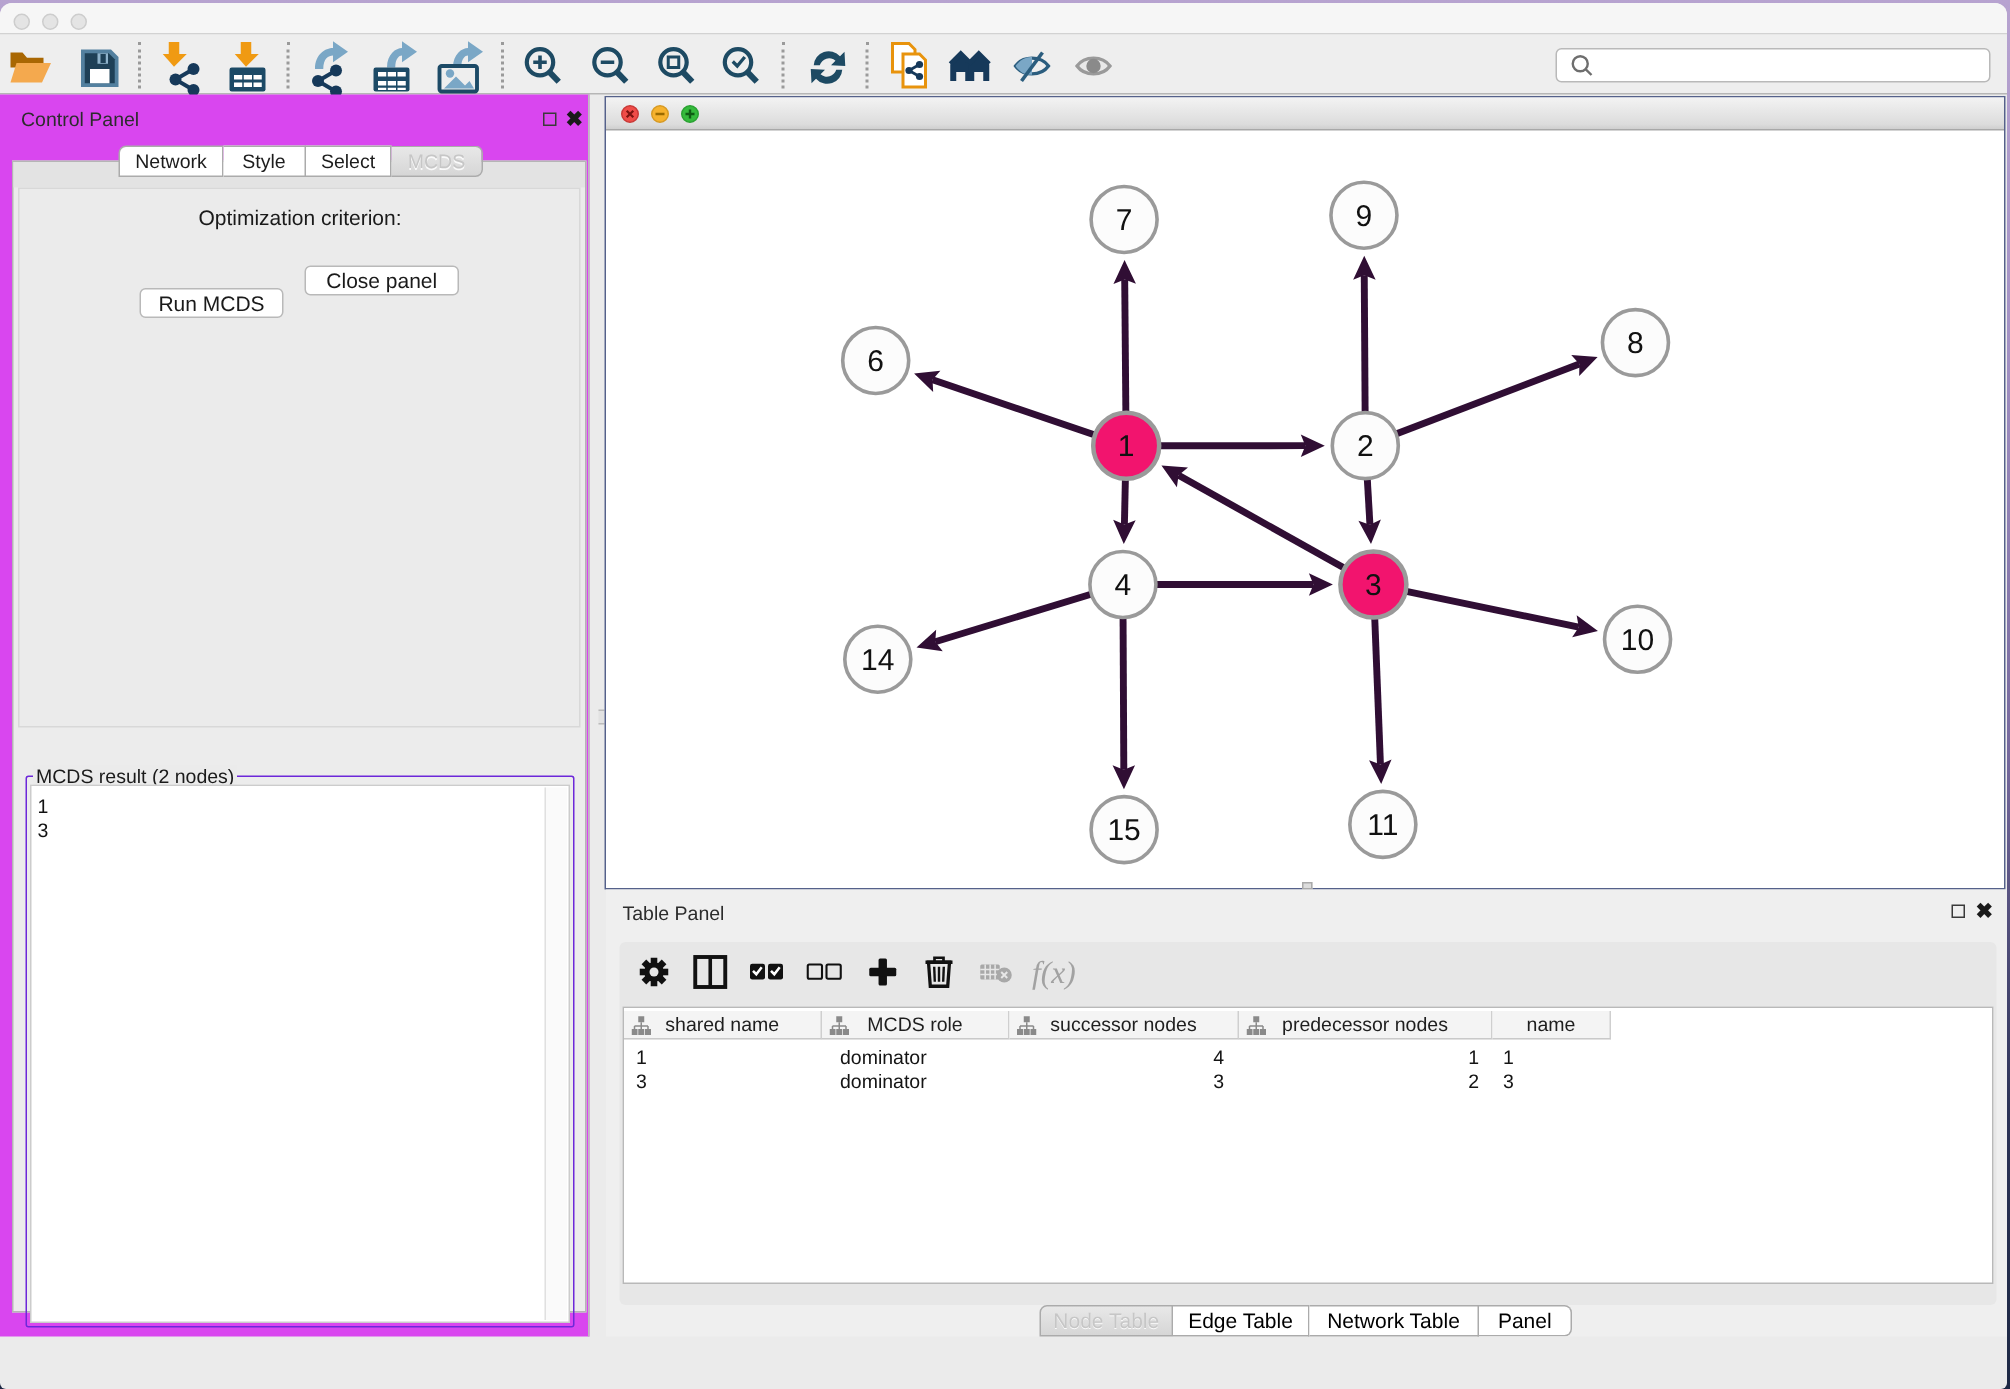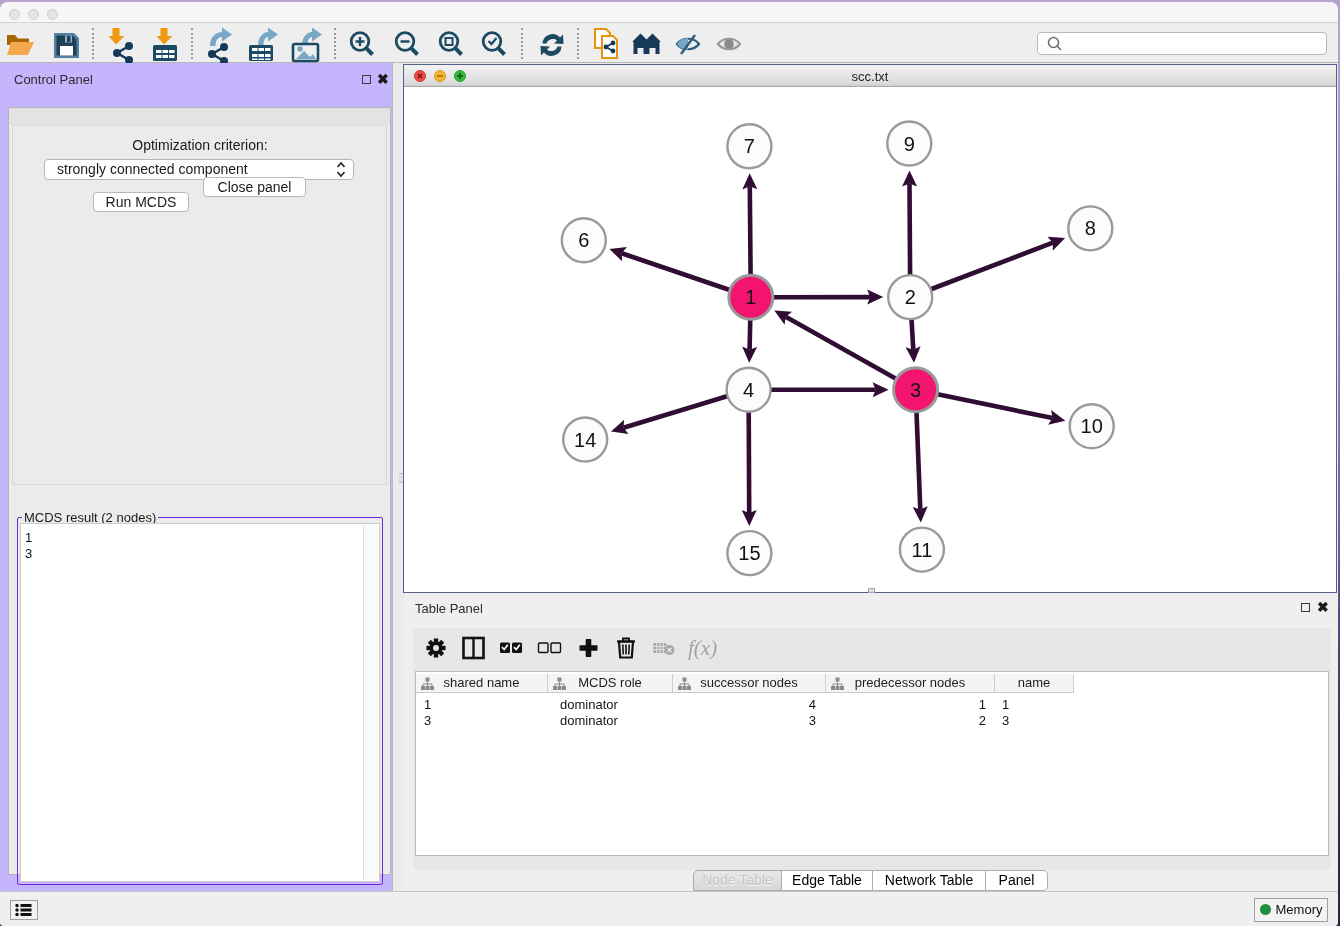--- a/index.html
+++ b/index.html
@@ -15,21 +15,21 @@
 .title { position:absolute; top:4px; left:0; width:100%; text-align:center;
   font-size:13px; color:#a3a3a3; }
 .toolbar { position:absolute; left:0; top:21px; width:100%; height:40px;
   background:#eeeeee; border-bottom:1px solid #b6b6b6; }
 .tdiv { position:absolute; top:5px; height:31px; width:0;
   border-left:2px dotted #9a9a9a; }
 .searchbox { position:absolute; left:1037px; top:9px; width:290px; height:23px;
   background:#fff; border:1px solid #b9b9b9; border-radius:4px; }
 
 .cpanel { position:absolute; left:0; top:61px; width:393px; height:828px;
-  background:#c4b5fd; border-right:1px solid #bcbcbc; }
+  background:#d946ef; border-right:1px solid #bcbcbc; }
 .phead { font-size:13px; color:#2c2c2c; }
 .floatbtn { position:absolute; width:9px; height:9px; border:1.5px solid #3a3a3a; background:transparent; }
 .closex { position:absolute; font-size:14px; font-weight:bold; color:#1a1a1a; line-height:10px; }
 .tabs { position:absolute; display:flex; font-size:13px; color:#1c1c1c; z-index:5; }
 .tab { border:1px solid #ababab; border-left:none; background:#fff; text-align:center;
   line-height:19px; height:21px; }
 .tab.first { border-left:1px solid #ababab; border-radius:5px 0 0 0; }
 .tab.last { border-radius:0 5px 5px 0; }
 .tab.sel { background:linear-gradient(180deg,#e8e8e8,#d6d6d6); color:#c6c6c6;
   text-shadow:0 1px 0 #fafafa; }
@@ -236,31 +236,31 @@
         <path d="M-11,-1 C-6,-8 6,-8 11,-1 C6,6 -6,6 -11,-1 Z" fill="#e8e8e8" stroke="#9a9a9a" stroke-width="2.2"></path>
         <circle cx="0" cy="-1" r="4.8" fill="#8a8a8a"></circle>
       </g>
     </svg>
   </div>
 
   <div class="cpanel">
     <div class="phead" style="position:absolute;left:14px;top:9px;">Control Panel</div>
     <div class="floatbtn" style="left:362px;top:12px;"></div>
     <div class="closex" style="left:377px;top:11px;">✖</div>
+    <div class="tabs" style="left:79px;top:34px;">
+      <div class="tab first" style="width:70px;">Network</div>
+      <div class="tab" style="width:55px;">Style</div>
+      <div class="tab" style="width:57px;">Select</div>
+      <div class="tab last sel" style="width:61px;">MCDS</div>
+    </div>
     <div class="cpbox">
       <div style="position:absolute;left:0;top:0;width:100%;height:17px;background:#e3e3e3;"></div>
       <div class="cpinner"></div>
     </div>
     <div style="position:absolute;left:0;top:74px;width:400px;text-align:center;font-size:14px;color:#1a1a1a;">Optimization criterion:</div>
-    <div class="combo" style="top:96px;">strongly connected component
-      <svg width="10" height="15" viewBox="0 0 10 15" style="position:absolute;right:7px;top:2px;">
-        <path d="M1.5,5 L5,1 L8.5,5" fill="none" stroke="#2c2c2c" stroke-width="1.8"></path>
-        <path d="M1.5,10 L5,14 L8.5,10" fill="none" stroke="#2c2c2c" stroke-width="1.8"></path>
-      </svg>
-    </div>
     <div class="btn" style="left:93px;top:129px;width:96px;">Run MCDS</div>
     <div class="btn" style="left:203px;top:114px;width:103px;">Close panel</div>
     <div class="groupbox">
       <div class="grouplabel">MCDS result (2 nodes)</div>
       <div class="gtext">1<br>3
         <div class="gscroll"></div>
       </div>
     </div>
   </div>
 
@@ -270,21 +270,20 @@
     <div class="nettitle">
       <div class="tlb" style="left:10px;background:#ef4c48;border:1px solid #c93a38;"></div>
       <div class="tlb" style="left:30px;background:#f6b22d;border:1px solid #d79a24;"></div>
       <div class="tlb" style="left:50px;background:#35ba3c;border:1px solid #2aa232;"></div>
       <svg width="70" height="22" viewBox="0 0 70 22" style="position:absolute;left:5px;top:0;">
         <path d="M8.8 8.8 L13.2 13.2 M13.2 8.8 L8.8 13.2" stroke="#7c1310" stroke-width="1.5"></path>
         <line x1="28" y1="11" x2="34" y2="11" stroke="#9a6a00" stroke-width="1.6"></line>
         <line x1="48" y1="11" x2="54" y2="11" stroke="#0f5d14" stroke-width="1.6"></line>
         <line x1="51" y1="8" x2="51" y2="14" stroke="#0f5d14" stroke-width="1.6"></line>
       </svg>
-      <div class="nt-text">scc.txt</div>
     </div>
     <svg id="graph" width="932" height="505" viewBox="404 87 932 505" style="position:absolute;left:0;top:22px;">
       <g stroke="#300E34" stroke-width="4.6" fill="#300E34">
         <line x1="750.6" y1="277.2" x2="749.8" y2="186.3"></line>
         <line x1="731.9" y1="290.7" x2="621.7" y2="253.2"></line>
         <line x1="770.8" y1="297.2" x2="870.2" y2="297.1"></line>
         <line x1="750.3" y1="317.2" x2="749.6" y2="349.7"></line>
         <line x1="910.1" y1="277.1" x2="909.5" y2="183.5"></line>
         <line x1="928.9" y1="290.0" x2="1052.9" y2="242.7"></line>
         <line x1="911.4" y1="317.1" x2="913.3" y2="349.8"></line>
@@ -452,26 +451,13 @@
       </div>
     </div>
     <div class="btabs" style="left:289px;">
       <div class="tab first sel" style="width:89px;">Node Table</div>
       <div class="tab" style="width:91px;">Edge Table</div>
       <div class="tab" style="width:113px;">Network Table</div>
       <div class="tab last" style="width:62px;">Panel</div>
     </div>
   </div>
 
-  <div class="statusbar">
-    <div class="listbtn">
-      <svg width="26" height="18" viewBox="0 0 26 18">
-        <circle cx="6" cy="4.5" r="1.7" fill="#111"></circle>
-          <rect x="9.5" y="3" width="11" height="3" fill="#111"></rect>
-        <circle cx="6" cy="9" r="1.7" fill="#111"></circle>
-          <rect x="9.5" y="7.5" width="11" height="3" fill="#111"></rect>
-        <circle cx="6" cy="13.5" r="1.7" fill="#111"></circle>
-          <rect x="9.5" y="12" width="11" height="3" fill="#111"></rect>
-      </svg>
-    </div>
-    <div class="membtn"><span style="display:inline-block;width:11px;height:11px;border-radius:50%;background:#1e8f3a;margin-right:5px;vertical-align:-1px;"></span>Memory</div>
-  </div>
 </div>
 
 </body></html>

